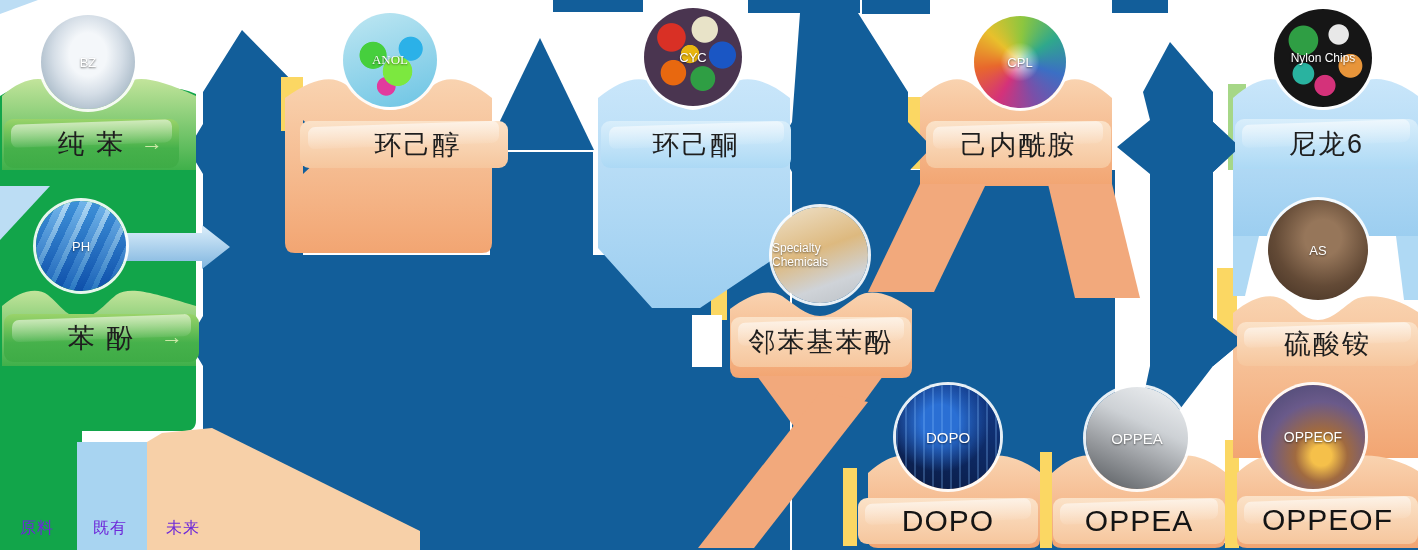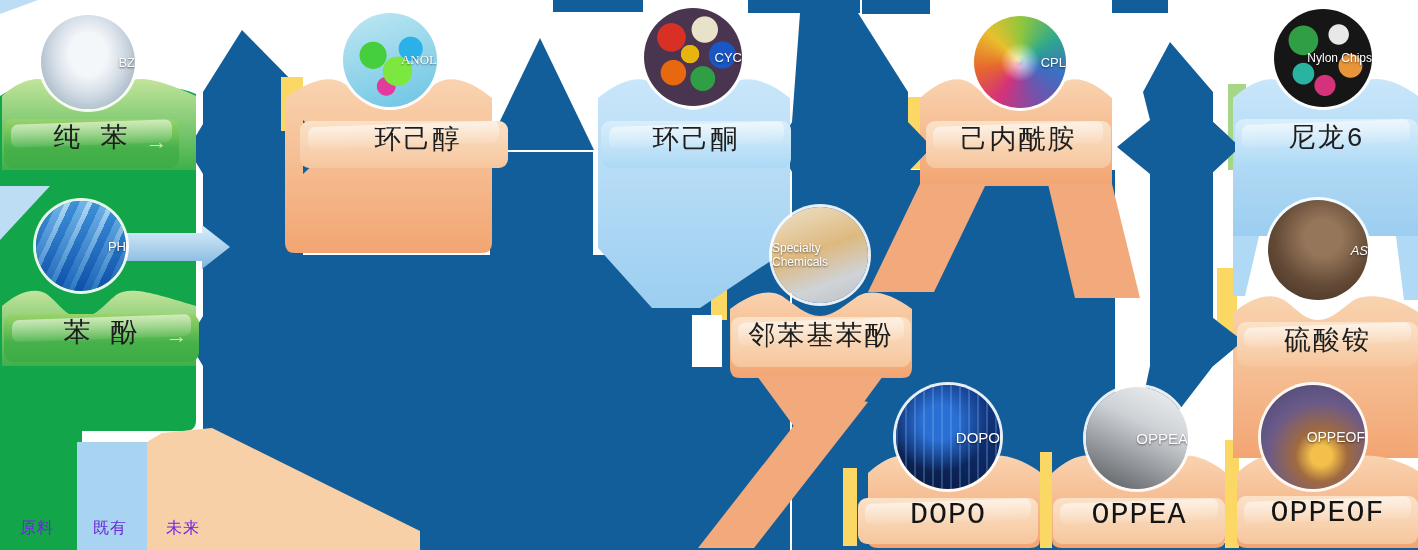--- a/index.html
+++ b/index.html
@@ -1,35 +1,35 @@
 <!DOCTYPE html>
 <html><head>
 <meta charset="utf-8">
 <style>
   html,body{margin:0;padding:0;background:#fff;}
   #stage{position:relative;width:1418px;height:550px;background:#fff;overflow:hidden;
          font-family:"Liberation Sans",sans-serif;}
   #bg{position:absolute;left:0;top:0;}
   
-  .box{position:absolute;display:flex;align-items:flex-start;justify-content:center;
+  .box{position:absolute;display:flex;align-items:center;justify-content:center;
        border-radius:9px;color:#1e1e1e;font-size:27px;letter-spacing:2px;z-index:3;
-       overflow:hidden;font-family:Liberation Mono, monospace;}
+       overflow:hidden;}
   .box::before{content:"";position:absolute;left:4%;top:6%;width:92%;height:46%;
        background:linear-gradient(180deg,rgba(255,255,255,.55),rgba(255,255,255,.08));
        border-radius:7px;transform:skewY(-2deg);}
   .box span{position:relative;z-index:1;}
   .box-green {background:linear-gradient(180deg,#9AD36A,#46B14B 60%,#3EAC46);}
   .box-orange{background:linear-gradient(180deg,#FBE2C8,#F6C69D);}
   .box-blue  {background:linear-gradient(180deg,#D9EEFB,#ACD9F5);}
   .latin{letter-spacing:1px;font-size:30px;color:#141414;}
   .mini-arrow{position:absolute;right:14px;top:50%;transform:translateY(-54%);
        color:#CDE9A8;font-size:22px;font-weight:bold;z-index:2;}
   
   .circ{position:absolute;border-radius:50%;z-index:4;display:flex;align-items:center;
-        justify-content:flex-end;color:#fff;font-size:13px;text-shadow:0 1px 2px rgba(0,0,0,.55);
+        justify-content:center;color:#fff;font-size:13px;text-shadow:0 1px 2px rgba(0,0,0,.55);
         box-shadow:0 0 0 3px rgba(255,255,255,.9);overflow:hidden;}
   .p-bz   {background:radial-gradient(ellipse at 50% 42%,#f4f7fa 0 28%,#d4dde6 52%,#a9bac8 78%,#8da1b1 100%),
            linear-gradient(180deg,#bcd7ec,#e9eef3);}
   .p-ph   {background:repeating-linear-gradient(115deg,#8cc6ef 0 7px,#dcf0fc 7px 12px,#4d9fdd 12px 20px),
            linear-gradient(180deg,#cfe9fa,#2f7fc4);background-blend-mode:multiply;}
   .p-anol {background:radial-gradient(circle at 32% 45%,#46cf3d 0 16%,rgba(0,0,0,0) 17%),
            radial-gradient(circle at 58% 62%,#7ce83f 0 18%,rgba(0,0,0,0) 19%),
            radial-gradient(circle at 46% 78%,#e23a9e 0 10%,rgba(0,0,0,0) 11%),
            radial-gradient(circle at 72% 38%,#2bb1e8 0 13%,rgba(0,0,0,0) 14%),
            linear-gradient(160deg,#bfe7f2,#6cc4e4);font-family:Liberation Serif, serif;}
@@ -42,21 +42,21 @@
            #4a3550;}
   .p-cpl  {background:radial-gradient(circle at 50% 50%,rgba(255,255,255,.6) 0 8%,rgba(255,255,255,0) 30%),
            conic-gradient(from 210deg,#d4327a,#e8682c,#e8c02c,#8cc63f,#2fa88c,#3b6fc4,#7b4fa8,#d4327a);}
   .p-nylon{background:radial-gradient(circle at 30% 32%,#2f9e44 0 15%,rgba(0,0,0,0) 16%),
            radial-gradient(circle at 66% 26%,#e8e8e8 0 10%,rgba(0,0,0,0) 11%),
            radial-gradient(circle at 78% 58%,#e8953a 0 12%,rgba(0,0,0,0) 13%),
            radial-gradient(circle at 52% 78%,#d4327a 0 11%,rgba(0,0,0,0) 12%),
            radial-gradient(circle at 30% 66%,#29b3a0 0 11%,rgba(0,0,0,0) 12%),
            #161616;font-size:12px;}
   .p-spec {background:linear-gradient(160deg,#efe2cb,#ddb97f 45%,#cfd3d8 75%,#bcc1c6);font-size:12px;}
-  .p-as   {background:radial-gradient(circle at 55% 38%,#96765a 0 22%,#634a36 58%,#3e2d20 100%);font-style:italic;}
+  .p-as   {background:radial-gradient(circle at 55% 38%,#96765a 0 22%,#634a36 58%,#3e2d20 100%);}
   .p-dopo {background:repeating-linear-gradient(90deg,rgba(130,190,255,.28) 0 2px,rgba(0,0,0,0) 2px 9px),
            radial-gradient(circle at 42% 36%,#2a6fd4 0 20%,rgba(0,0,0,0) 55%),
            linear-gradient(200deg,#123a8a,#0c2458 70%,#0a1a40);font-size:15px;}
   .p-oppea{background:linear-gradient(205deg,#f2f4f6,#cdd1d5 38%,#96999d 66%,#53575b);font-size:15px;
            color:#fdfdfd;}
   .p-oppeof{background:radial-gradient(circle at 58% 68%,#f5c04a 0 11%,#a06a40 28%,#6a5a8a 58%,#45456f 100%);
            font-size:14px;}
   
   .legend-label{position:absolute;font-size:16px;color:#6d28d9;z-index:5;letter-spacing:1px;}
 </style>

